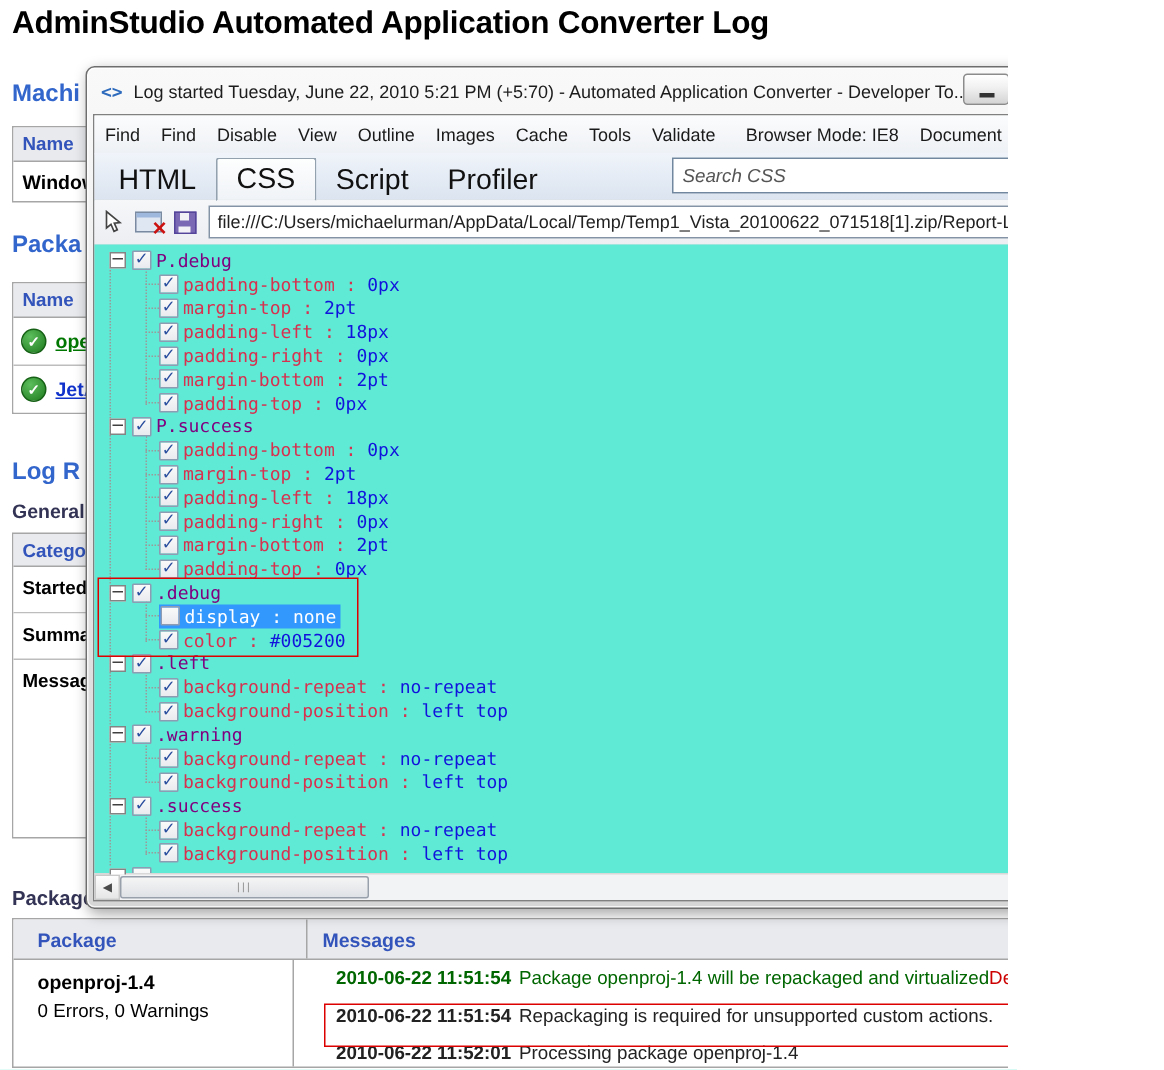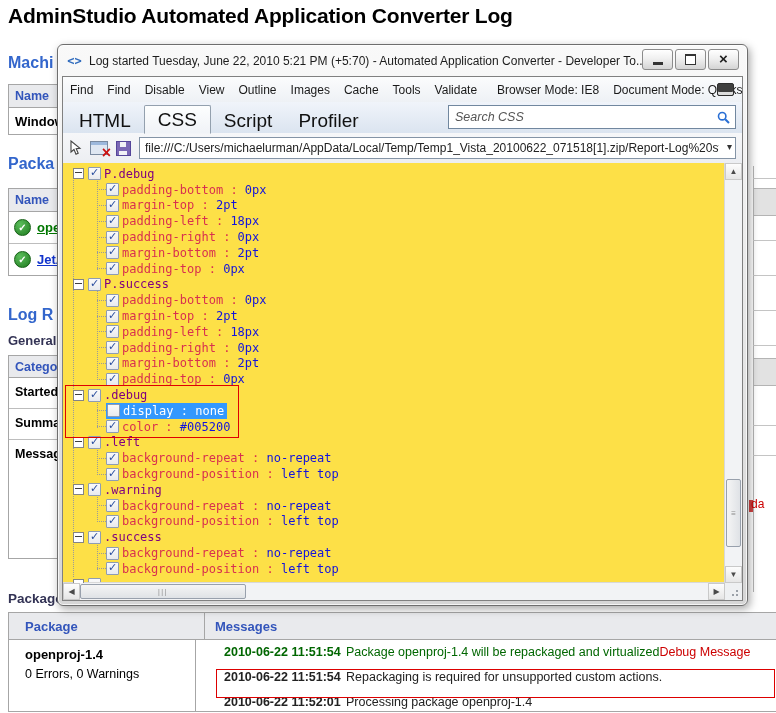--- a/index.html
+++ b/index.html
@@ -1,16 +1,16 @@
 <!DOCTYPE html>
 <html><head>
 <meta charset="utf-8">
 <style>
   html,body{margin:0;padding:0;background:#fff}
-  #canvas{position:relative;width:776px;height:713px;overflow:hidden;background:#fff;
+  #canvas{position:relative;width:672px;height:713px;overflow:hidden;background:#fff;
           font-family:"Liberation Sans",sans-serif;color:#000}
   .abs{position:absolute}
 
   
   #page-title{left:8px;top:4px;font-size:21px;font-weight:bold;letter-spacing:-0.2px;white-space:nowrap}
   .sec-head{font-weight:bold;font-size:16px;color:#3366cc;white-space:nowrap}
   #machine-head{left:8px;top:54px}
   #packages-head{left:8px;top:155px}
   #logreport-head{left:8px;top:306px}
   .sub-head{font-weight:bold;font-size:13px;color:#333355;white-space:nowrap}
@@ -119,21 +119,21 @@
   #save-icon::before{content:"";position:absolute;left:3px;top:0;width:6px;height:5px;background:#f2f2f6}
   #save-icon::after{content:"";position:absolute;left:2px;bottom:0;width:8px;height:4px;background:#f2f2f6}
   #addressbar{flex:1;height:20px;border:1px solid #8494a6;background:#fff;position:relative;
               display:flex;align-items:center;overflow:hidden;font-size:12px;color:#222;
               padding:0 16px 0 5px;white-space:nowrap;min-width:0}
   #addr-text{overflow:hidden;white-space:nowrap}
   #addr-arrow{position:absolute;right:3px;top:3px;font-size:10px;color:#333;line-height:1.2}
 
   
   #treewrap{position:absolute;top:86px;left:0;right:0;bottom:17px}
-  #tree{position:absolute;left:0;top:0;right:17px;bottom:0;overflow:hidden;background:#fde047;
+  #tree{position:absolute;left:0;top:0;right:17px;bottom:0;overflow:hidden;background:#5eead4;
         font-family:"DejaVu Sans Mono",monospace;font-size:12px;padding:3px 0 0 4px}
   #tree-trunk{position:absolute;left:10px;top:10px;bottom:6px;border-left:1px dotted #9a9a9a}
   .tgroup{position:relative}
   .tgroup.hasprops::before{content:"";position:absolute;left:30px;top:13px;bottom:7px;border-left:1px dotted #9a9a9a}
   .trow{height:15.8px;display:flex;align-items:center;white-space:pre;position:relative}
   .srow{padding-left:6px}
   .exp{width:9px;height:9px;border:1px solid #848484;background:#fff;flex:none;position:relative;z-index:2}
   .exp::after{content:"";position:absolute;left:1px;right:1px;top:3px;border-top:1px solid #404040}
   .prow{padding-left:30px}
   .hstub{width:9px;height:0;border-top:1px dotted #9a9a9a;flex:none}

